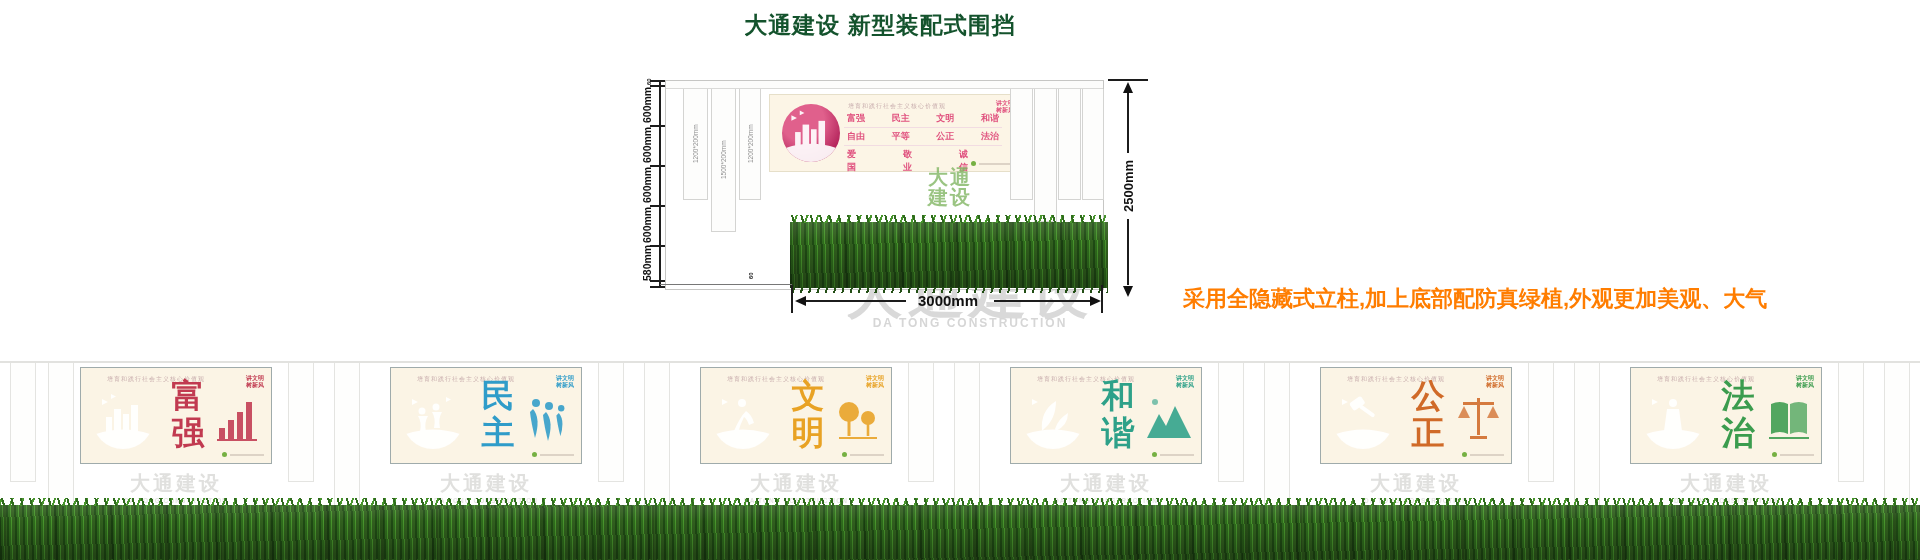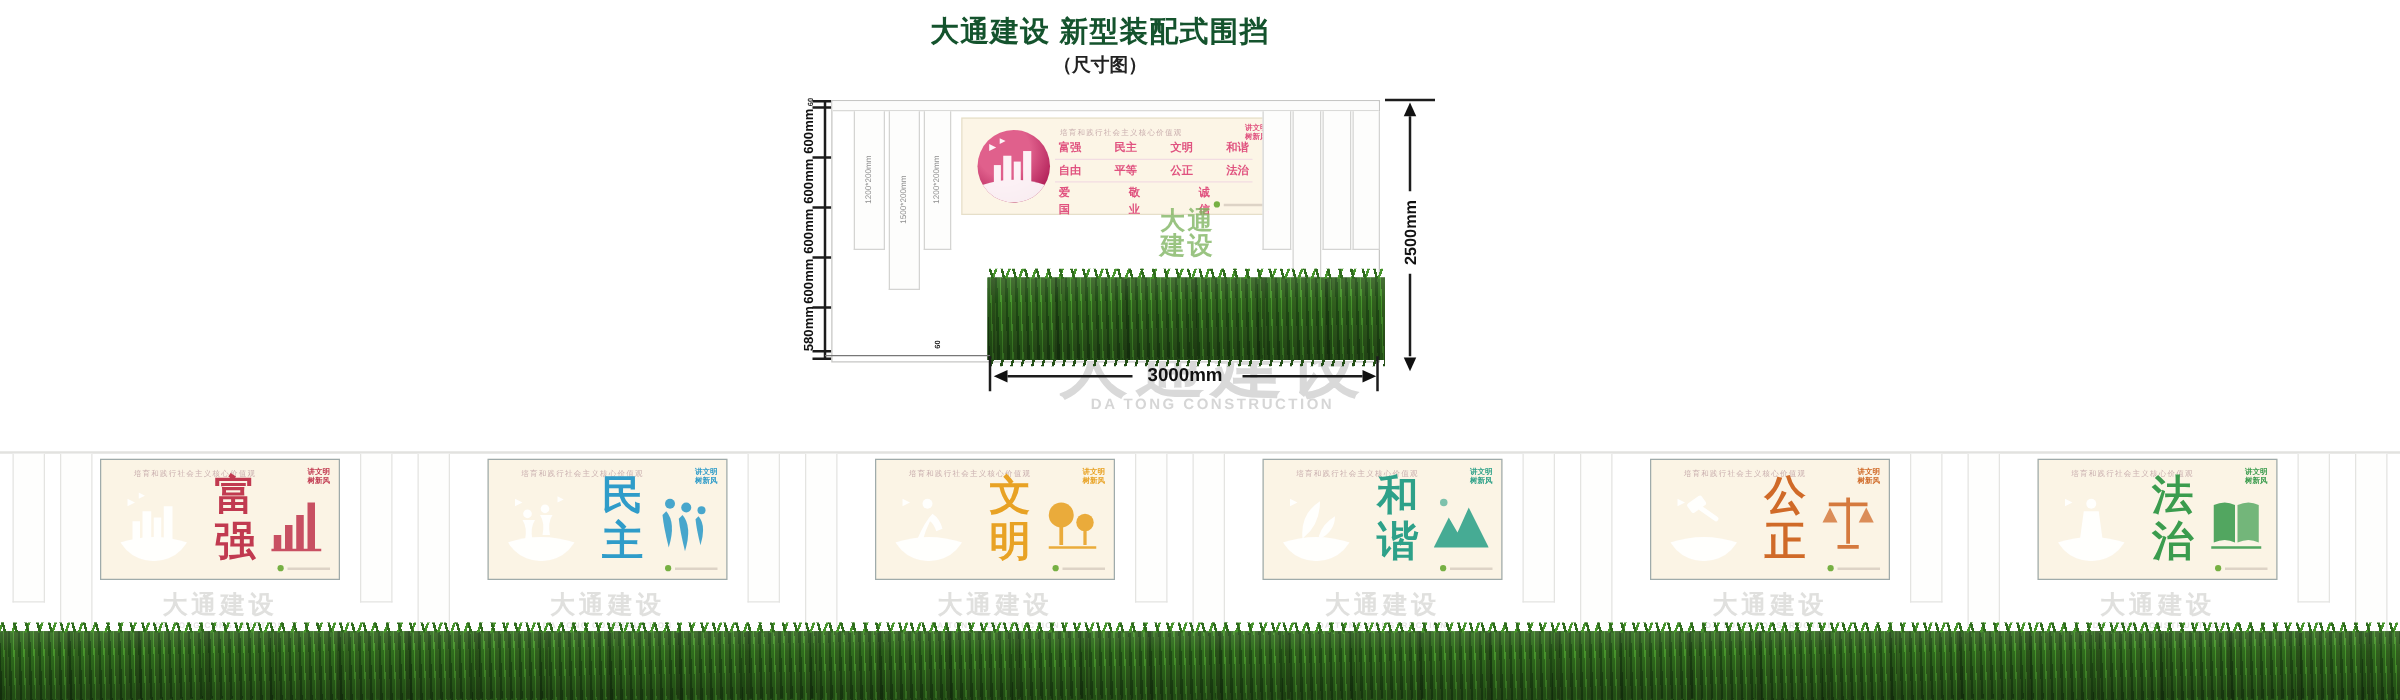--- a/index.html
+++ b/index.html
@@ -74,21 +74,20 @@
   .p-word div{font-size:33px;line-height:37px;font-weight:bold;}
   .p-icon{right:10px;top:26px;width:44px;height:48px;color:var(--c);opacity:.88;}
   .p-foot{right:7px;bottom:6px;}
 </style>
 </head>
 <body>
 
 <div id="stage">
 
   <div class="abs title">大通建设 新型装配式围挡</div>
-  <div class="abs caption">（尺寸图）</div>
 
   <div class="abs" id="wm-center-cn" style="z-index:1;">大通建设</div>
   <div class="abs" id="wm-center-en" style="z-index:1;">DA TONG CONSTRUCTION</div>
 
   <div class="abs" style="left:0;top:0;width:1920px;height:360px;z-index:2;">
 
     <div class="abs" style="left:630px;top:78px;width:45px;height:214px;">
       <div class="abs dline" style="left:29px;top:2px;width:2px;height:208px;"></div>
       <div class="abs tick" style="left:20px;top:2px;"></div>
       <div class="abs tick" style="left:20px;top:7px;"></div>
@@ -191,20 +190,21 @@
       <div class="abs dline" style="left:791px;top:285px;width:2px;height:28px;"></div>
       <div class="abs arr arr-lf" style="left:795px;top:296px;"></div>
       <div class="abs dline" style="left:806px;top:300px;width:100px;height:2px;"></div>
       <div class="abs dim-label" style="left:902px;top:292px;width:92px;text-align:center;font-size:15px;">3000mm</div>
       <div class="abs dline" style="left:994px;top:300px;width:96px;height:2px;"></div>
       <div class="abs arr arr-rt" style="left:1090px;top:296px;"></div>
       <div class="abs dline" style="left:1101px;top:285px;width:2px;height:28px;"></div>
     </div>
   </div>
 
+  <div class="abs note" style="left:1183px;">采用全隐藏式立柱,加上底部配防真绿植,外观更加美观、大气</div>
 
 
   <div class="abs" id="effect-fence" style="z-index:2;">
     <div class="abs" id="top-rail"></div>
 
     <div class="panel" style="left: 80px; --c: #c13a50; --ca: #e0607e; --cb: #9c1432;">
       <div class="p-banner">
         <div class="abs p-slogan slogan">培育和践行社会主义核心价值观</div>
         <div class="abs p-badge">
             <div>讲文明</div>

